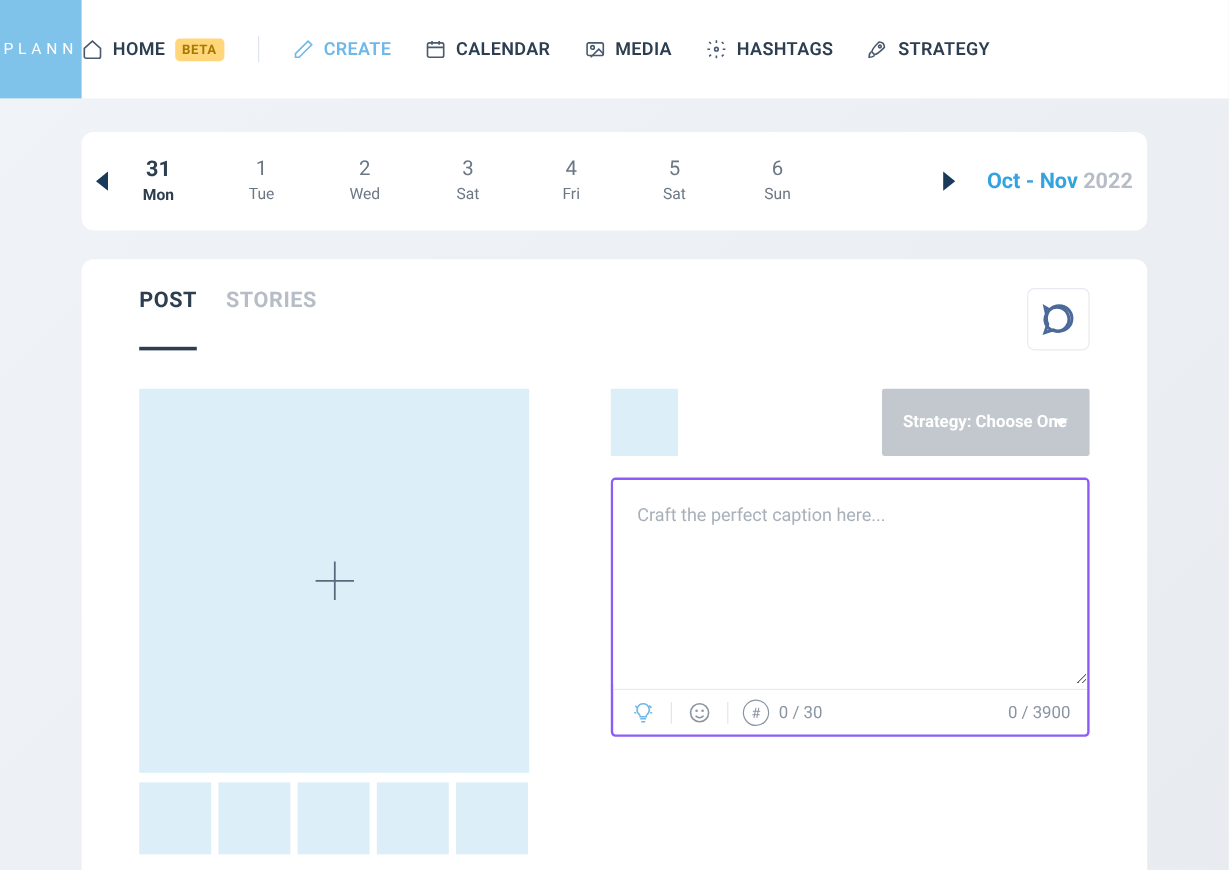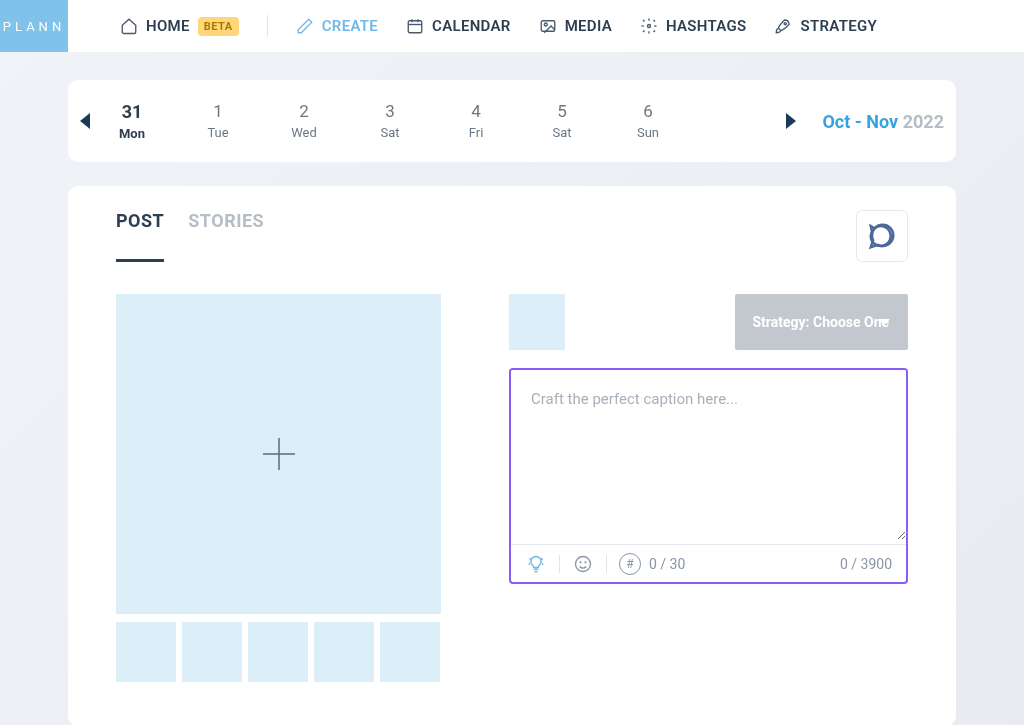--- a/index.html
+++ b/index.html
@@ -6,40 +6,39 @@
     body {
       width: 1024px;
       height: 725px;
       background: linear-gradient(135deg, #f0f3f7 0%, #e8ebf0 100%);
       font-family: -apple-system, BlinkMacSystemFont, 'Segoe UI', Roboto, sans-serif;
       color: #2c3e50;
       overflow: hidden;
     }
     .header {
       background: #fff;
-      height: 52px;
+      height: 82px;
       display: flex;
       align-items: stretch;
     }
     .logo {
       width: 68px;
       background: #7fc2ea;
       color: #fff;
       display: flex;
       align-items: center;
       justify-content: center;
       font-size: 13px;
       letter-spacing: 4px;
       font-weight: 400;
     }
     .nav {
       display: flex;
       align-items: center;
       gap: 28px;
-      padding-left: 52px;
     }
     .nav-item {
       display: flex;
       align-items: center;
       gap: 8px;
       font-size: 15px;
       font-weight: 600;
       color: #2c3e50;
       letter-spacing: 0.3px;
       cursor: pointer;

